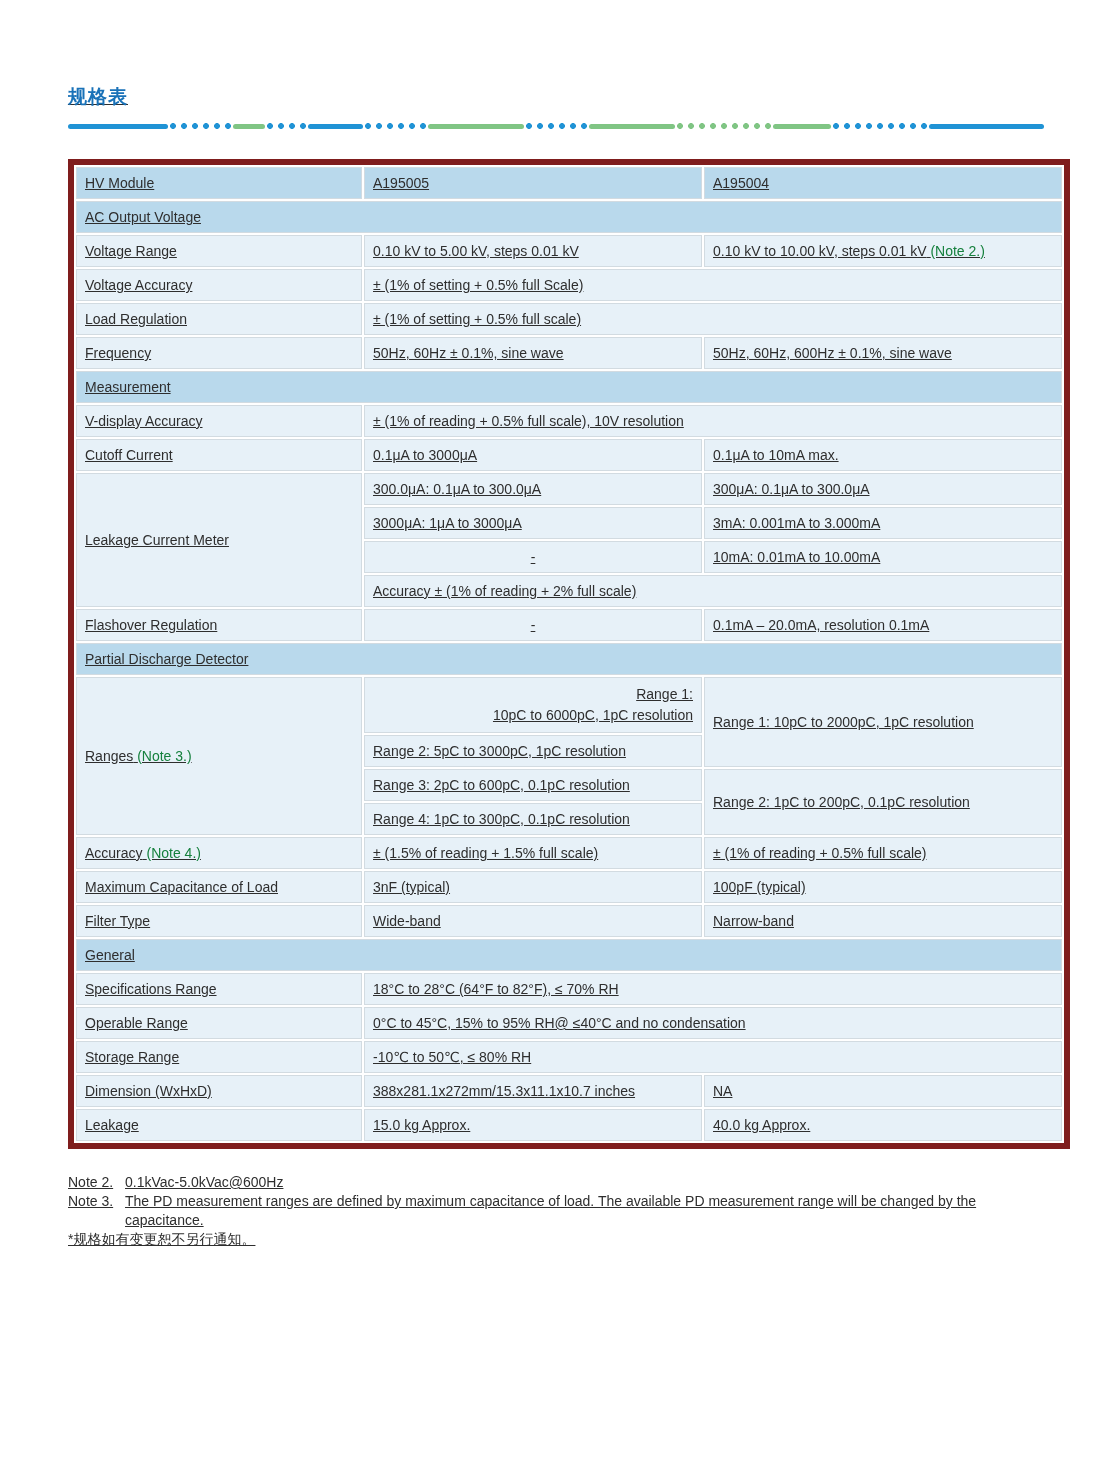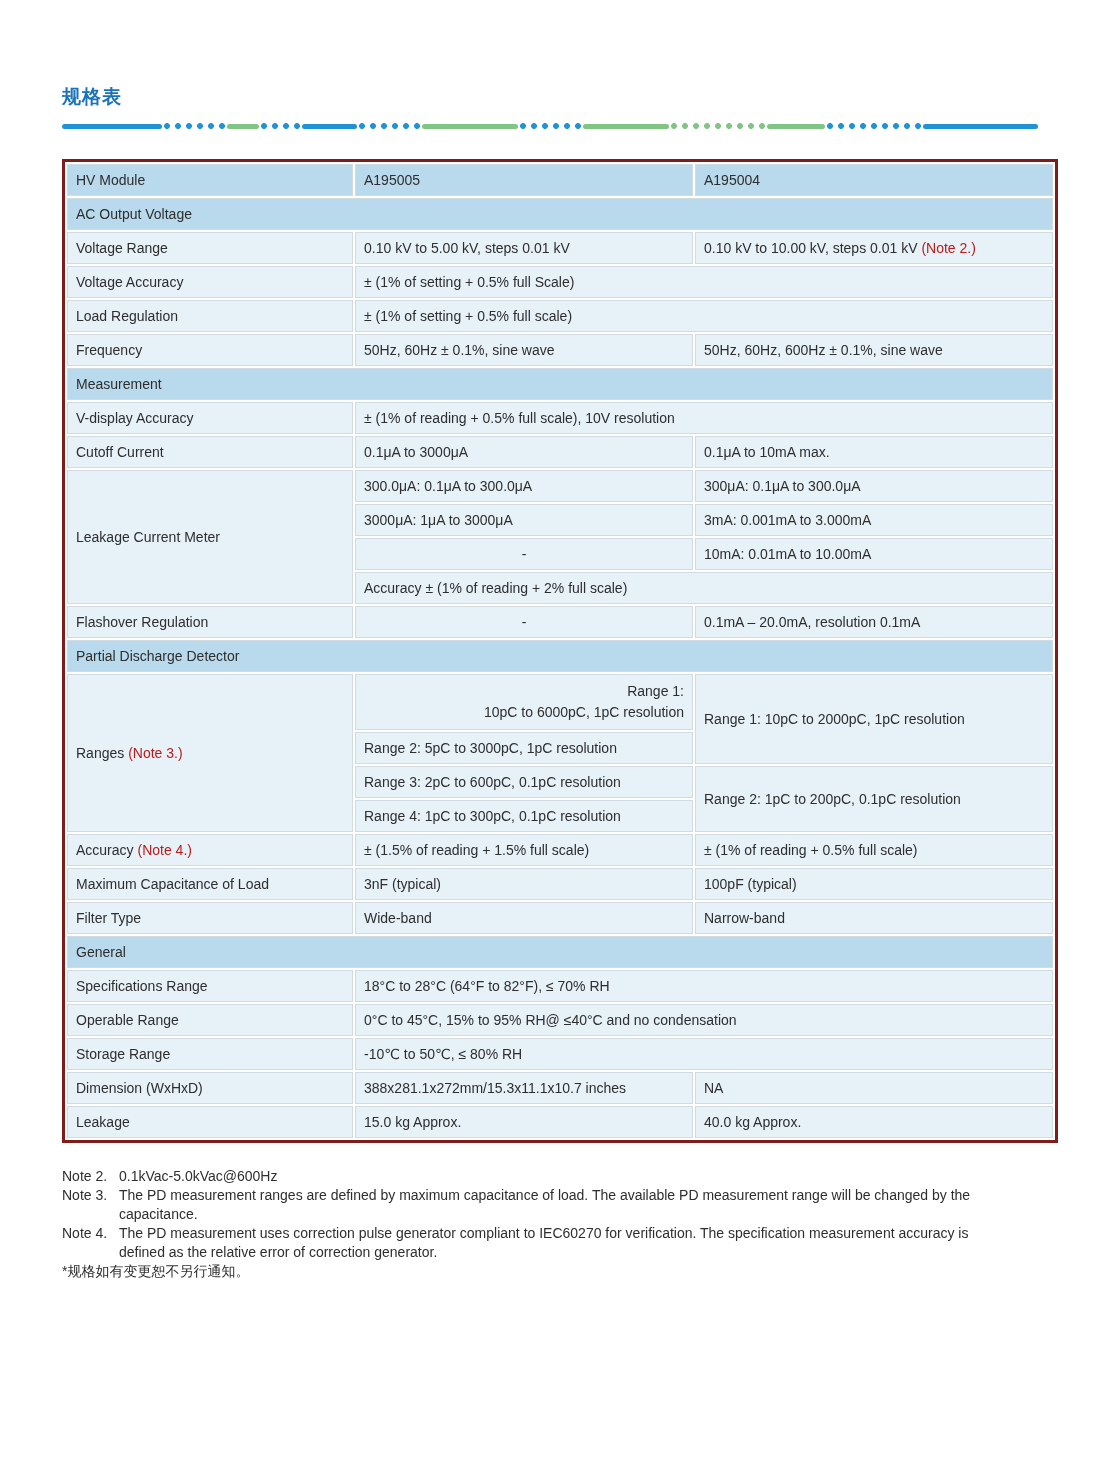--- a/index.html
+++ b/index.html
@@ -10,23 +10,24 @@
   }
   .page {
     position: relative;
     width: 1102px;
     height: 1470px;
     background: #ffffff;
     overflow: hidden;
   }
   .content {
     position: absolute;
-    left: 62px;
+    left: 68px;
     top: 84px;
     width: 986px;
+    text-decoration: underline;
   }
   .title {
     font-size: 19px;
     font-weight: bold;
     color: #1a72b8;
     margin: 0 0 13px 0;
     letter-spacing: 1px;
   }
   .divider {
     display: flex;
@@ -49,36 +50,36 @@
   }
   .dots.blue  { background-image: radial-gradient(circle at 3px 3px, #2093d5 2.6px, rgba(0,0,0,0) 3.2px); }
   .dots.green { background-image: radial-gradient(circle at 3px 3px, #80c584 2.6px, rgba(0,0,0,0) 3.2px); }
 
   table.spec-table {
     width: 986px;
     table-layout: fixed;
     border-collapse: separate;
     border-spacing: 2px;
     background: #ffffff;
-    border: 3px solid #7f1d1d;
+    border: 6px solid #7f1d1d;
     font-size: 14px;
   }
   .spec-table td {
     border: 1px solid #d2dbe1;
     padding: 2px 8px;
     height: 32px;
     vertical-align: middle;
     line-height: 18px;
     overflow: hidden;
   }
   td.hdr, td.sec { background: #b9d9ec; }
   td.cell { background: #e7f1f8; }
   td.center { text-align: center; }
   td.twoline { padding-top: 6px; padding-bottom: 6px; line-height: 21px; height: 52px; text-align: right; }
-  .note-link { color: #b91c1c; }
+  .note-link { color: #15803d; }
 
   .notes {
     margin-top: 24px;
     font-size: 14px;
     line-height: 19px;
     width: 932px;
   }
   .note-row { display: flex; }
   .note-no { width: 57px; flex-shrink: 0; }
   .note-body { width: 872px; }
@@ -268,21 +269,17 @@
 
     <div class="notes">
       <div class="note-row">
         <span class="note-no">Note 2.</span>
         <span class="note-body">0.1kVac-5.0kVac@600Hz</span>
       </div>
       <div class="note-row">
         <span class="note-no">Note 3.</span>
         <span class="note-body">The PD measurement ranges are defined by maximum capacitance of load. The available PD measurement range will be changed by the capacitance.</span>
       </div>
-      <div class="note-row">
-        <span class="note-no">Note 4.</span>
-        <span class="note-body">The PD measurement uses correction pulse generator compliant to IEC60270 for verification. The specification measurement accuracy is defined as the relative error of correction generator.</span>
-      </div>
       <div class="disclaimer">*规格如有变更恕不另行通知。</div>
     </div>
 
   </div>
 </div>
 
 </body></html>

